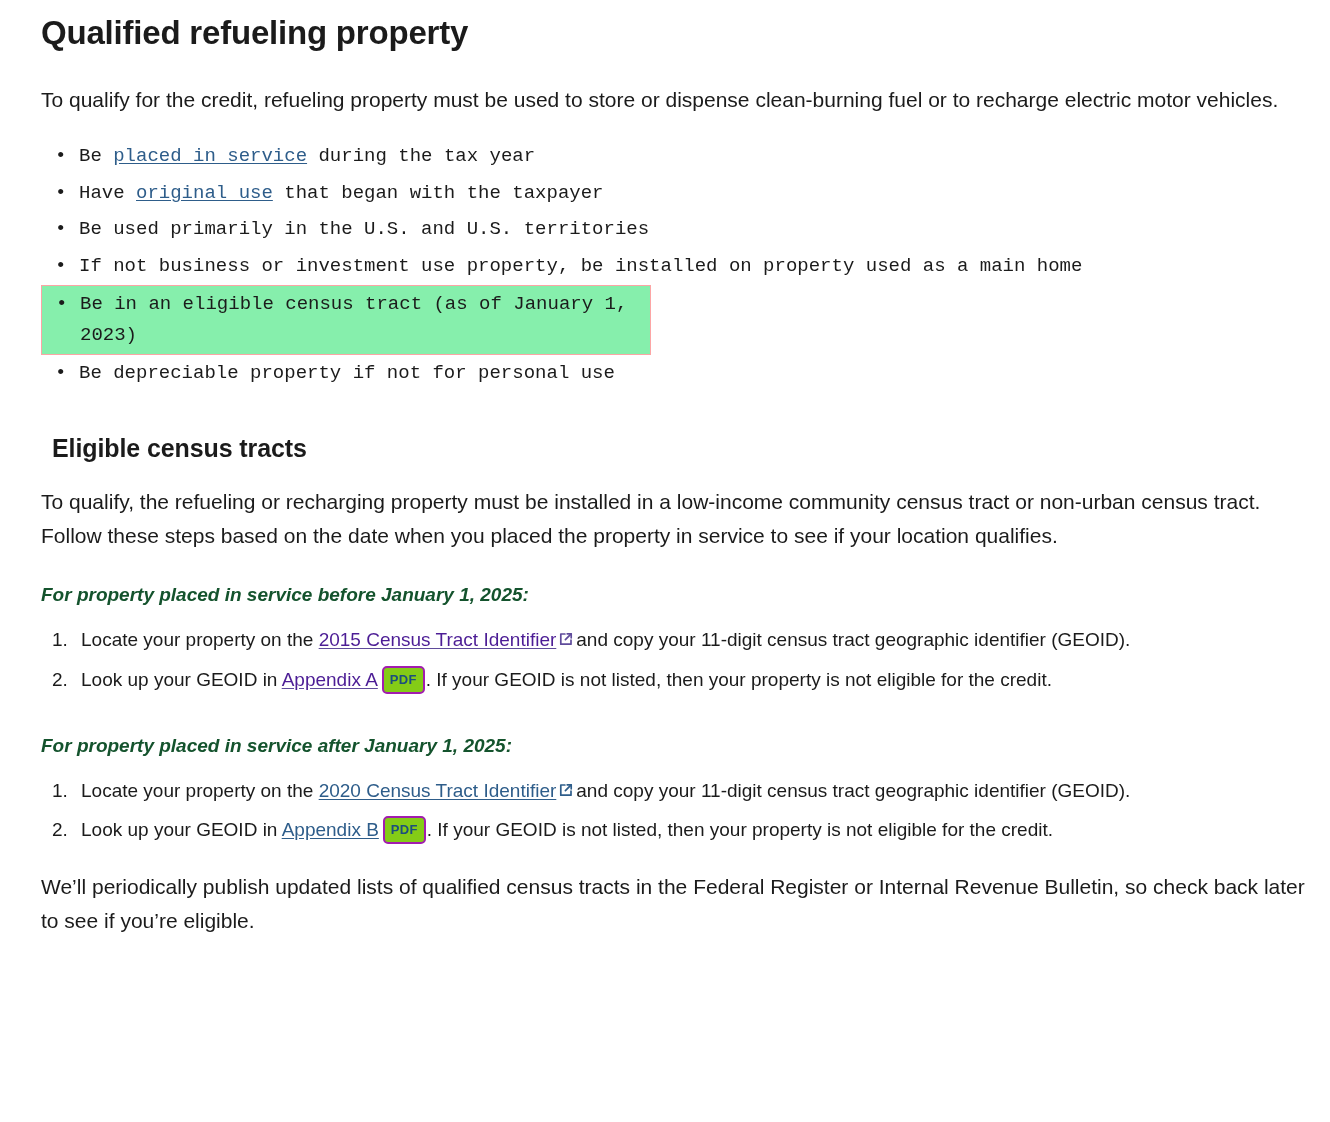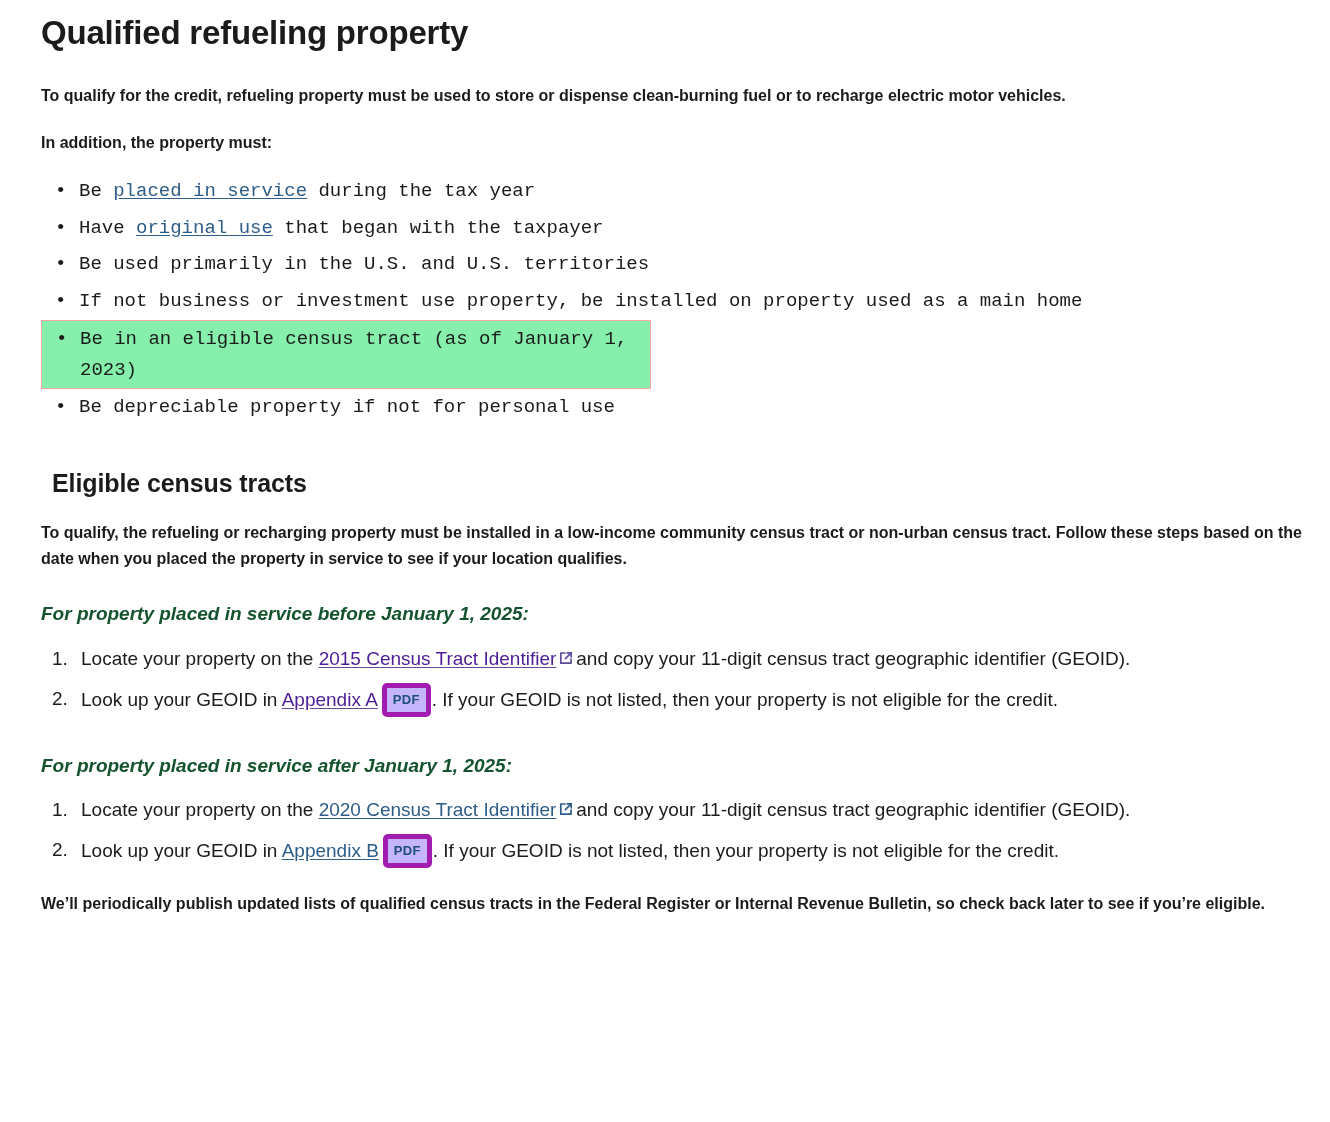--- a/index.html
+++ b/index.html
@@ -42,26 +42,25 @@
     font-size: 19px;
     line-height: 1.25;
     font-weight: 700;
     font-style: italic;
     margin: 30px 0 17px 0;
     color: #14532d;
   }
 
   
   p.body-text {
-    font-size: 16px;
+    font-size: 21px;
     line-height: 1.62;
     margin: 0 0 21px 0;
     max-width: 1266px;
     color: #1b1b1b;
-    font-weight: bold;
   }
   p.tight {
     margin-bottom: 17px;
   }
 
   
   ul.bullet-list {
     list-style: none;
     margin: 0 0 22px 0;
     padding: 0;
@@ -145,43 +144,42 @@
     height: 17px;
     vertical-align: -2px;
     margin-left: 2px;
     margin-right: 1px;
   }
   .ext-icon svg { display: block; }
 
   
   .pdf-badge {
     display: inline-block;
-    border: 5px solid #a21caf;
+    border: 2px solid #a21caf;
     border-radius: 5px;
     color: #1c4e7e;
     font-size: 13px;
     font-weight: 700;
     letter-spacing: 0.3px;
     line-height: 1;
     padding: 5px 6px 6px 6px;
     vertical-align: 2px;
     margin: 0 1px 0 4px;
-    background: #c4b5fd;
+    background: #84cc16;
   }
 </style>
 </head>
 <body>
 
 <div class="page">
 
   <h1 class="page-title">Qualified refueling property</h1>
 
   <p class="body-text">To qualify for the credit, refueling property must be used to store or dispense clean-burning fuel or to recharge electric motor vehicles.</p>
 
-  <p class="body-text tight">In addition, the property must:</p>
 
   <ul class="bullet-list">
 
     <li>
       <span>Be </span><a href="#" class="link link-blue">placed in service</a><span> during the tax year</span>
     </li>
 
     <li>
       <span>Have </span><a href="#" class="link link-blue">original use</a><span> that began with the taxpayer</span>
     </li>

